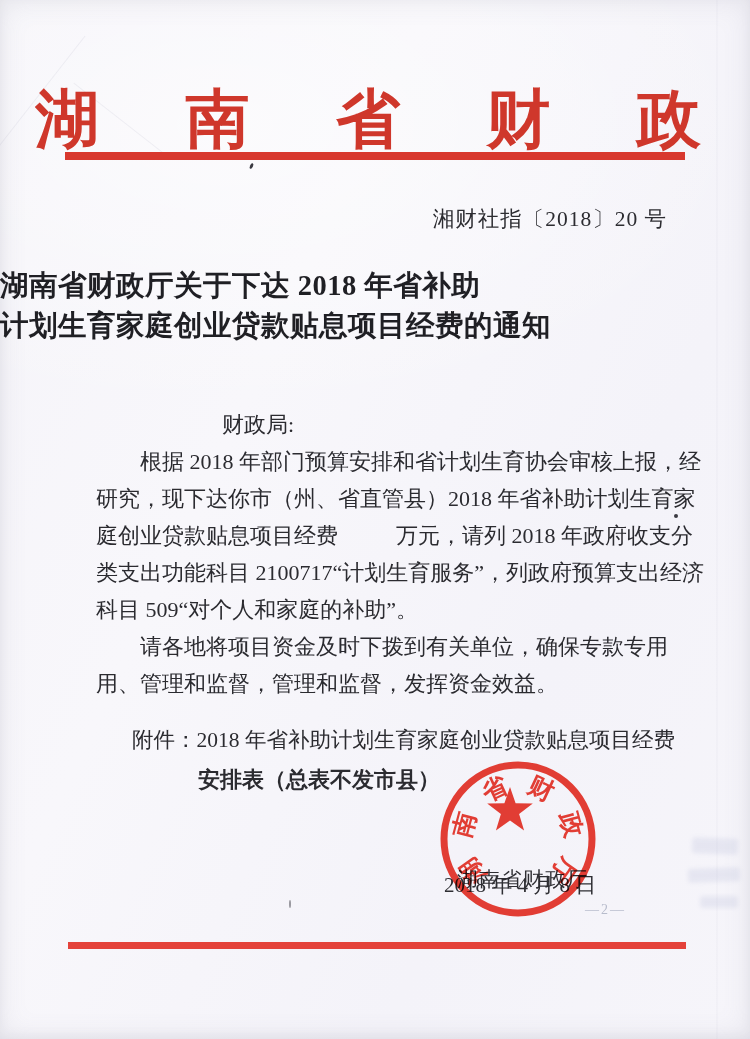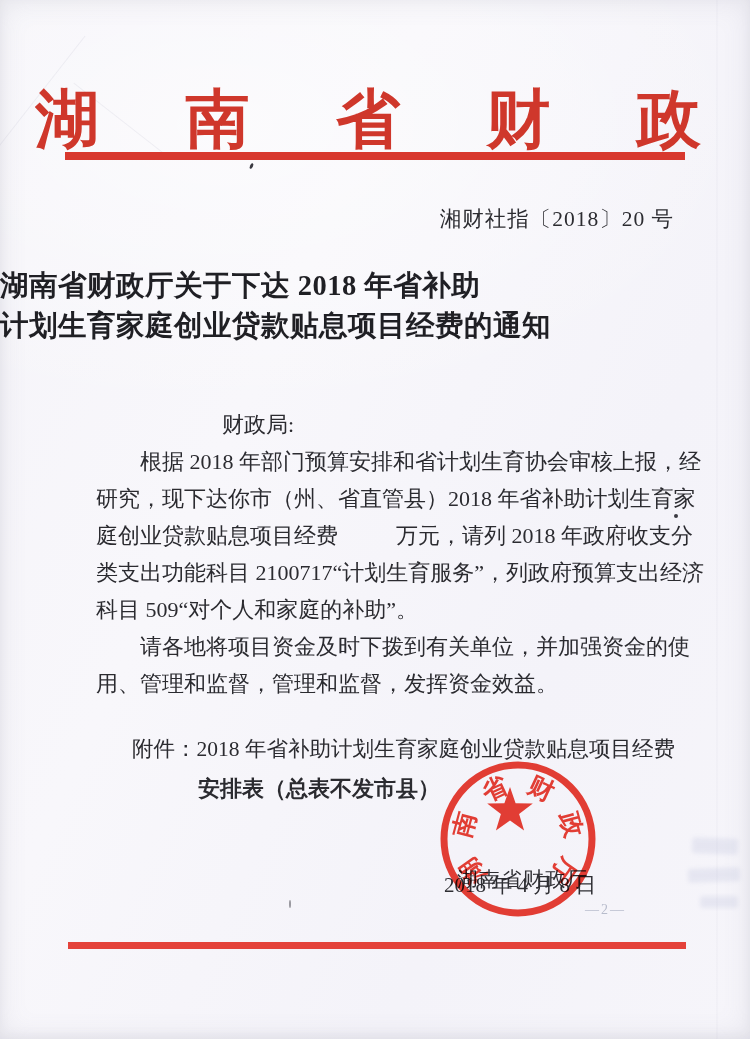--- a/index.html
+++ b/index.html
@@ -28,39 +28,39 @@
     font-size:64px;font-weight:700;
     letter-spacing:.55em;text-indent:.55em;
     color:#cf372b;
     white-space:nowrap;
   }
   .red-rule{position:absolute;height:8px;background:#d8382e;}
   .rule-top{left:65px;top:152px;width:620px;}
   .rule-bottom{left:68px;top:942px;width:618px;height:7px;background:#e4423a;}
 
   .doc-number{
-    position:absolute;top:204px;right:76px;
+    position:absolute;top:204px;right:83px;
     font-size:21.5px;color:#2c2c31;letter-spacing:1px;white-space:nowrap;
   }
 
   .doc-title{
     position:absolute;left:0;top:266px;width:100%;
     text-align:left;font-size:28.5px;font-weight:700;
     line-height:40px;color:#1f1f24;letter-spacing:.5px;
   }
 
   .body-block{
     position:absolute;left:96px;top:390px;width:566px;
     font-size:22px;line-height:37px;color:#2b2b30;
   }
   .body-block .line{white-space:nowrap;height:37px;}
   .salutation{padding-left:126px;margin-top:16px;}
   .indent{text-indent:44px;font-family:Liberation Serif, serif;}
   .amount-gap{display:inline-block;width:58px;}
-  .attachment{margin-top:29px;}
+  .attachment{margin-top:20px;}
   .attach-l1{padding-left:36px;font-size:21.5px;}
   .attach-l2{padding-left:102px;margin-top:2px;font-weight:bold;}
 
   .sig-org{
     position:absolute;left:457px;top:838px;
     font-size:20.5px;color:#2e2e33;letter-spacing:1.5px;white-space:nowrap;margin-top:27px;
   }
   .sig-date{
     position:absolute;left:444px;top:871px;
     font-size:21px;color:#2e2e33;white-space:nowrap;
@@ -102,21 +102,21 @@
     <div>计划生育家庭创业贷款贴息项目经费的通知</div>
   </div>
 
   <div class="body-block">
     <div class="line salutation">财政局:</div>
     <div class="line indent">根据 2018 年部门预算安排和省计划生育协会审核上报，经</div>
     <div class="line">研究，现下达你市（州、省直管县）2018 年省补助计划生育家</div>
     <div class="line"><span>庭创业贷款贴息项目经费</span><span class="amount-gap"></span><span>万元，请列 2018 年政府收支分</span></div>
     <div class="line">类支出功能科目 2100717“计划生育服务”，列政府预算支出经济</div>
     <div class="line">科目 509“对个人和家庭的补助”。</div>
-    <div class="line indent">请各地将项目资金及时下拨到有关单位，并加强资金的使</div>
+    <div class="line indent">请各地将项目资金及时下拨到有关单位，确保专款专用</div>
     <div class="line">用、管理和监督，管理和监督，发挥资金效益。</div>
     <div class="attachment">
       <div class="line attach-l1">附件：2018 年省补助计划生育家庭创业贷款贴息项目经费</div>
       <div class="line attach-l2">安排表（总表不发市县）</div>
     </div>
   </div>
 
   <div class="sig-org">湖南省财政厅</div>
   <div class="sig-date">2018 年 4 月 8 日</div>
 

